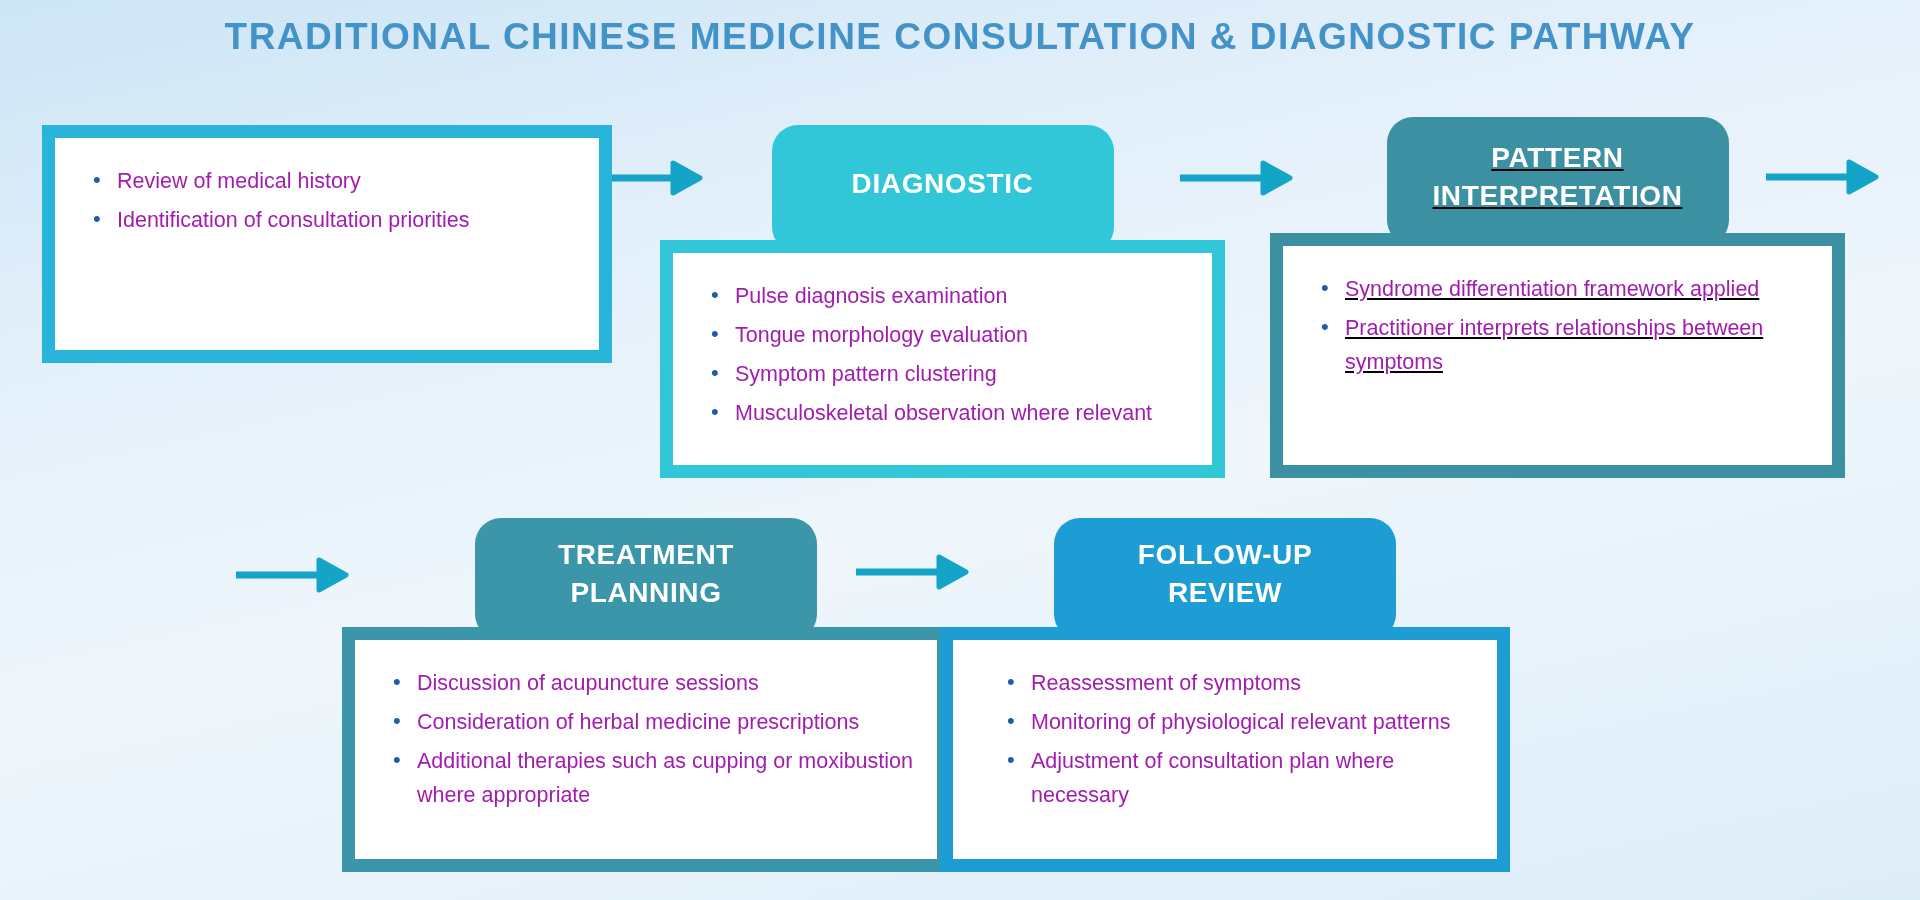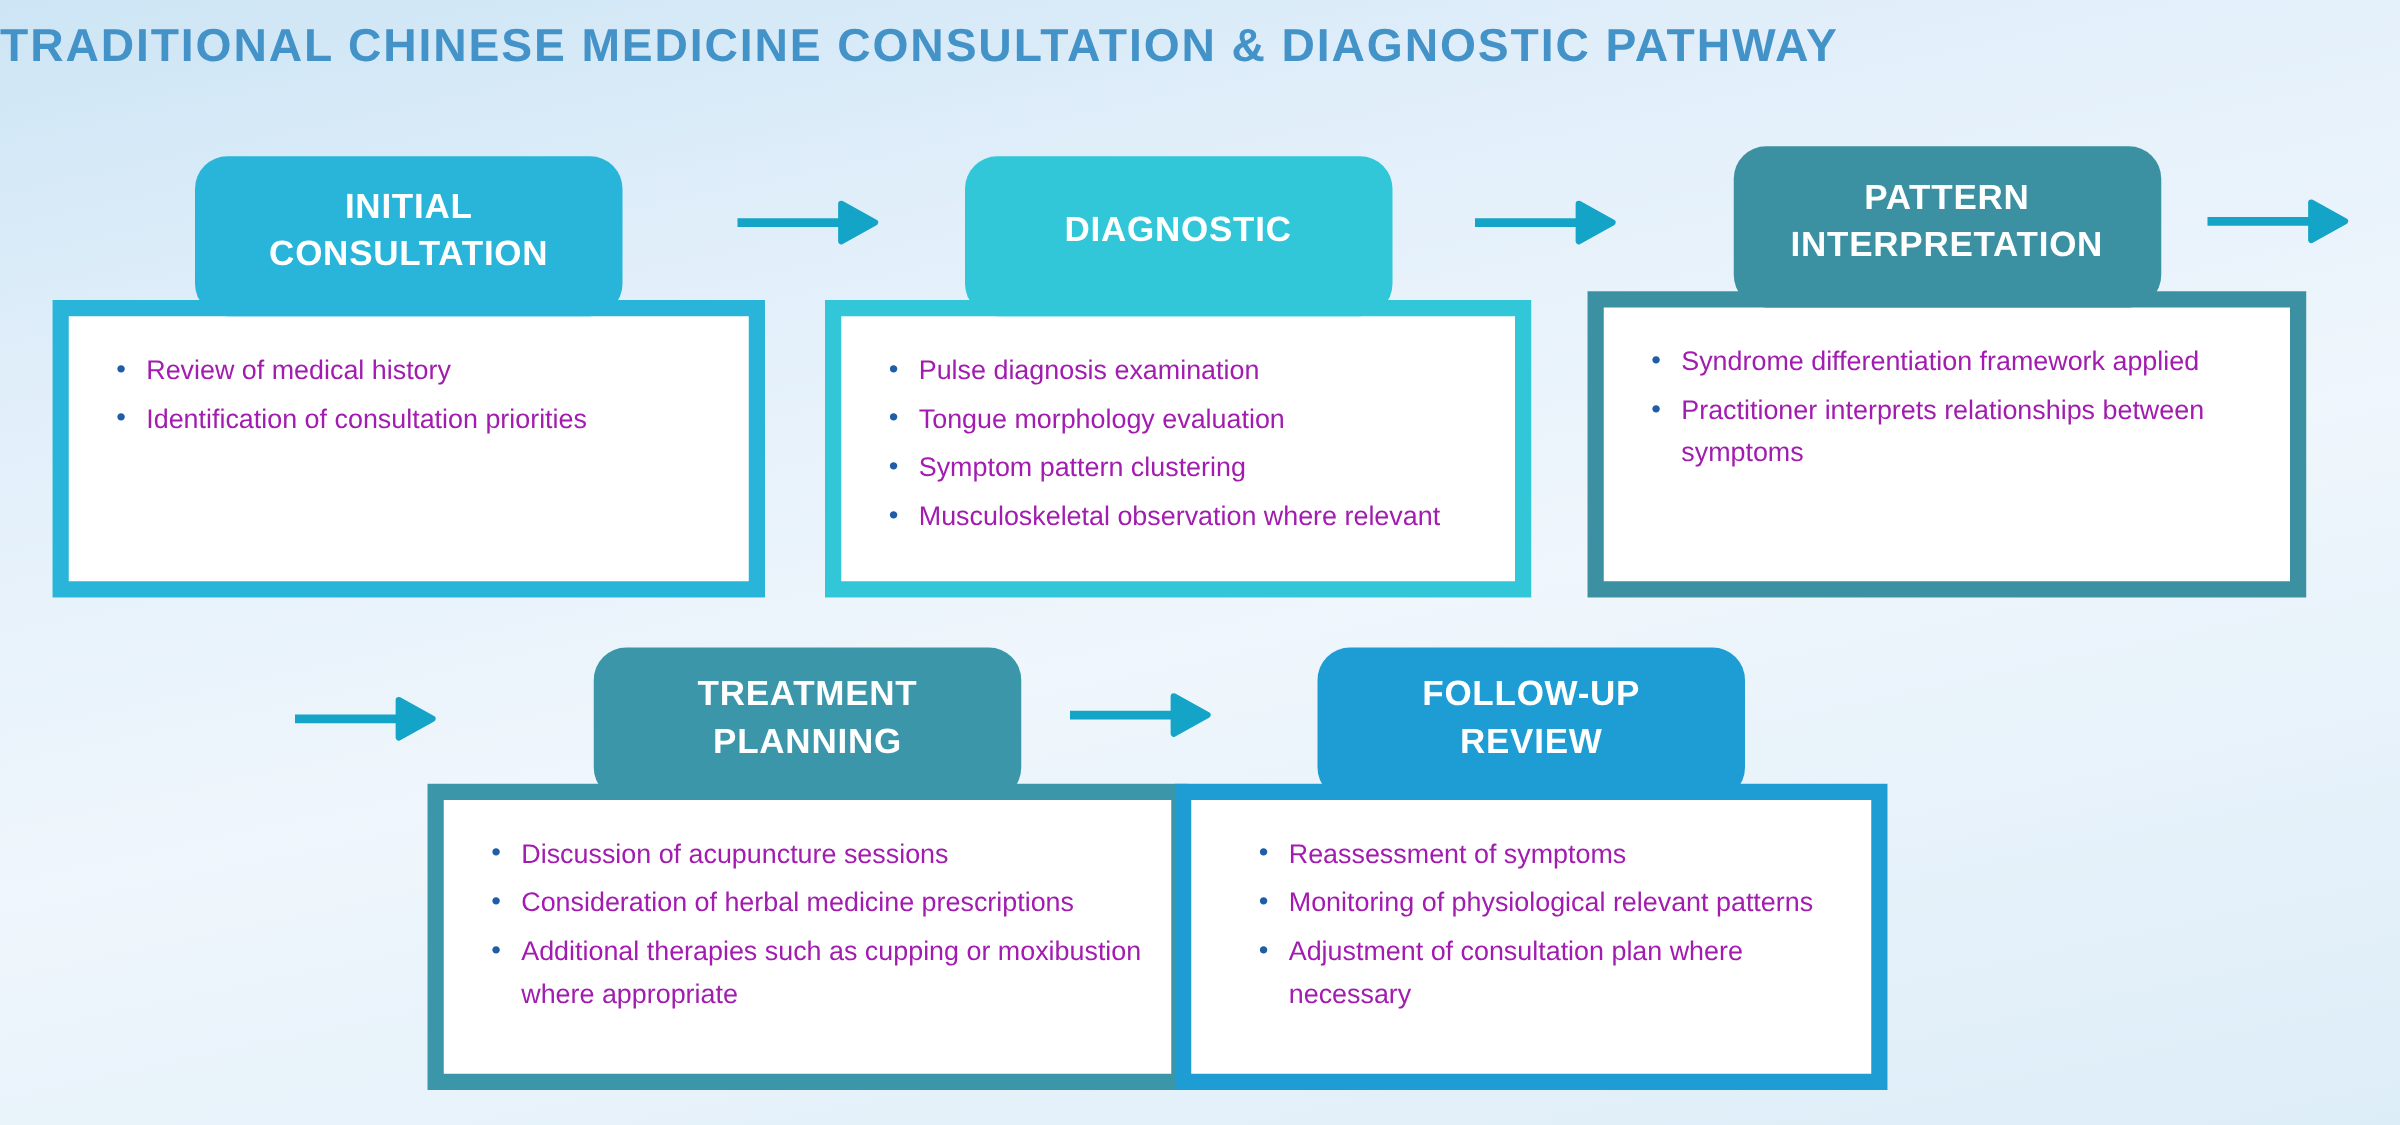--- a/index.html
+++ b/index.html
@@ -9,21 +9,21 @@
     overflow: hidden;
   }
   .canvas {
     position: relative;
     width: 1920px; height: 900px;
     background: linear-gradient(168deg, #cde5f5 0%, #e2effa 26%, #eff6fc 55%, #ddedf8 100%);
   }
   .page-title {
     position: absolute;
     top: 16px; left: 0; width: 100%;
-    text-align: left;
+    text-align: center;
     font-size: 37px;
     font-weight: 700;
     letter-spacing: 1.5px;
     color: #4493c8;
   }
   .stage {
     position: absolute;
     display: flex;
     flex-direction: column;
     align-items: center;
@@ -81,24 +81,20 @@
   .arrow { position: absolute; }
 </style>
 </head>
 <body>
 
 <div class="canvas">
 
   <div class="page-title">TRADITIONAL CHINESE MEDICINE CONSULTATION &amp; DIAGNOSTIC PATHWAY</div>
 
   <div class="stage" style="left: 42px; top: 125px; width: 570px; --c: #29b5d9;">
-    <div class="tab" style="height:128px;">
-      <span>INITIAL</span>
-      <span>CONSULTATION</span>
-    </div>
     <div class="body" style="height:238px;">
       <ul>
         <li>Review of medical history</li>
         <li>Identification of consultation priorities</li>
       </ul>
     </div>
   </div>
 
   <div class="stage" style="left: 660px; top: 125px; width: 565px; --c: #31c7d9;">
     <div class="tab" style="height:128px;">
@@ -107,21 +103,21 @@
     <div class="body" style="height:238px;">
       <ul>
         <li>Pulse diagnosis examination</li>
         <li>Tongue morphology evaluation</li>
         <li>Symptom pattern clustering</li>
         <li>Musculoskeletal observation where relevant</li>
       </ul>
     </div>
   </div>
 
-  <div class="stage" style="left: 1270px; top: 117px; width: 575px; --c: #3b90a2;">
+  <div class="stage" style="left: 1270px; top: 117px; width: 575px; text-decoration: underline; --c: #3b90a2;">
     <div class="tab" style="height:129px;">
       <span>PATTERN</span>
       <span>INTERPRETATION</span>
     </div>
     <div class="body" style="height:245px;">
       <ul>
         <li>Syndrome differentiation framework applied</li>
         <li>Practitioner interprets relationships between symptoms</li>
       </ul>
     </div>

